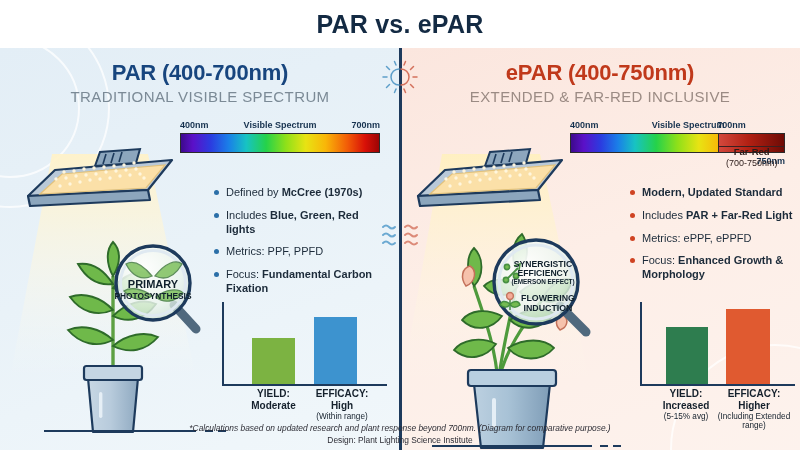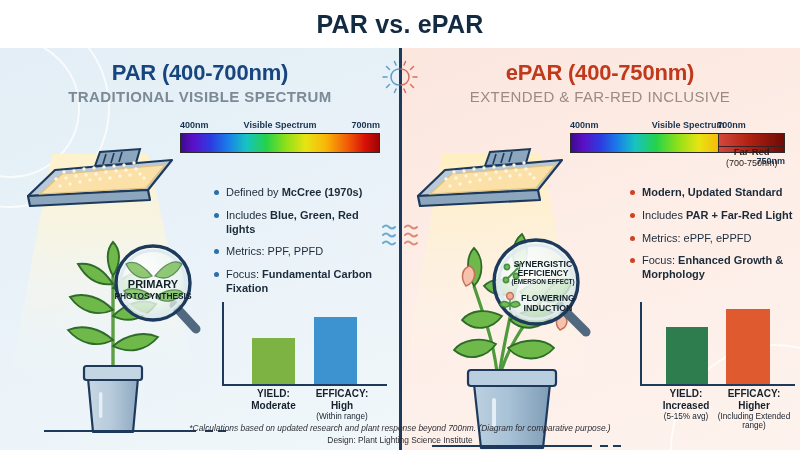--- a/index.html
+++ b/index.html
@@ -50,21 +50,21 @@
   .p-title {
     position: absolute; top: 12px; width: 400px; text-align: center;
     font-size: 22px; font-weight: bold; letter-spacing: -.2px;
   }
   .p-title.left  { color: #17457e; }
   .p-title.right { color: #c0391b; }
   .p-sub {
     position: absolute; top: 40px; width: 400px; text-align: center;
     font-size: 15px; letter-spacing: .4px;
   }
-  .p-sub.left  { color: #7b8a96; font-weight: bold; }
+  .p-sub.left  { color: #7b8a96; }
   .p-sub.right { color: #9b8b84; }
 
   
   .sun-split { position: absolute; left: 381px; top: 60px; width: 38px; height: 34px; z-index: 45; }
 
   
   .spec-wrap { position: absolute; }
   .spec-wrap.left  { left: 180px; top: 120px; width: 200px; }
   .spec-wrap.right { left: 570px; top: 120px; width: 215px; }
   .spec-labels {

